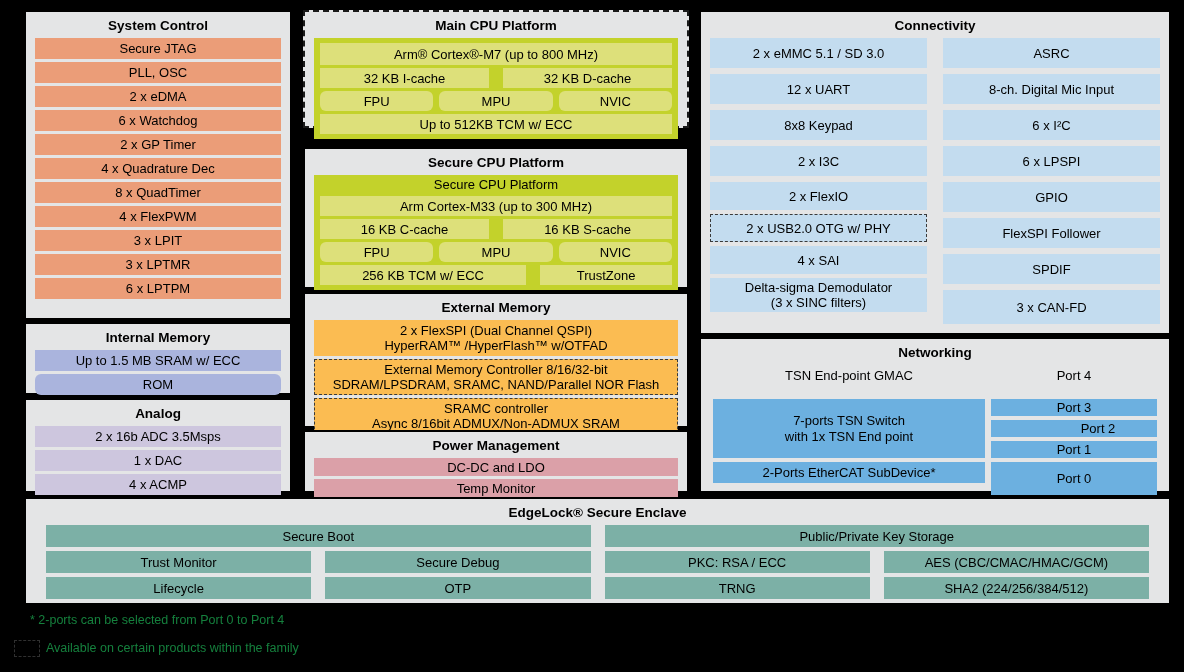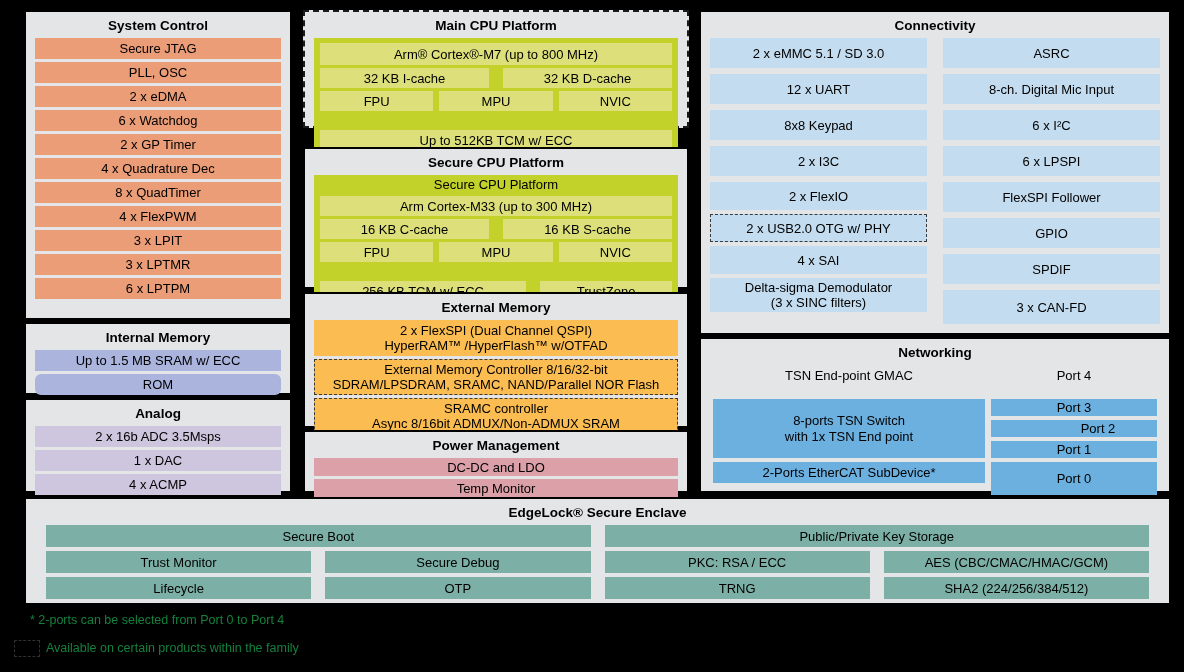--- a/index.html
+++ b/index.html
@@ -52,21 +52,21 @@
   .c-orange{background:#fbbc52;}
   .c-pink{background:#dba0a8;}
   .c-lightblue{background:#c3dcef;}
   .c-midblue{background:#6cb0e0;}
   .c-teal{background:#7cb0a6;}
 
   .row2{display:flex;gap:14px;}
   .row2 > .cell{flex:1;margin-bottom:3px;}
 
   .row3{display:flex;gap:6px;}
-  .row3 > .cell{flex:1;margin-bottom:19px;}
+  .row3 > .cell{flex:1;margin-bottom:3px;border-radius:6px;}
 
   
   .green-wrap{
     background:#c3d22b;
     padding:5px 6px 2px 6px;
     box-sizing:border-box;
   }
   .green-wrap .cell{background:#dde07a;}
   .green-label{
     text-align:center;font-size:13px;line-height:16px;margin:0 0 3px 0;
@@ -204,35 +204,35 @@
         <div class="cell c-lightblue" style="height:34px;flex-direction:column;">
           <span>Delta-sigma Demodulator</span>
           <span>(3 x SINC filters)</span>
         </div>
       </div>
       <div style="flex:1;">
         <div class="cell c-lightblue" style="height:30px;margin-bottom:6px;">ASRC</div>
         <div class="cell c-lightblue" style="height:30px;margin-bottom:6px;">8-ch. Digital Mic Input</div>
         <div class="cell c-lightblue" style="height:30px;margin-bottom:6px;">6 x I²C</div>
         <div class="cell c-lightblue" style="height:30px;margin-bottom:6px;">6 x LPSPI</div>
+        <div class="cell c-lightblue" style="height:30px;margin-bottom:6px;">GPIO</div>
         <div class="cell c-lightblue" style="height:30px;margin-bottom:6px;">FlexSPI Follower</div>
-        <div class="cell c-lightblue" style="height:30px;margin-bottom:6px;">GPIO</div>
         <div class="cell c-lightblue" style="height:30px;margin-bottom:6px;">SPDIF</div>
         <div class="cell c-lightblue" style="height:34px;">3 x CAN-FD</div>
       </div>
     </div>
   </div>
 
   <div class="panel solid" style="left:699px;top:337px;width:472px;height:156px;padding-left:12px;padding-right:12px;">
     <div class="panel-title">Networking</div>
     <div class="net-grid">
       <div class="net-left">
         <div class="tallcell outline" style="height:22px;margin-bottom:12px;">TSN End-point GMAC</div>
         <div class="tallcell c-midblue" style="height:59px;flex-direction:column;margin-bottom:4px;">
-          <span>8-ports TSN Switch</span>
+          <span>7-ports TSN Switch</span>
           <span>with 1x TSN End point</span>
         </div>
         <div class="tallcell c-midblue" style="height:21px;">2-Ports EtherCAT SubDevice*</div>
       </div>
       <div class="net-right">
         <div class="tallcell outline" style="height:22px;margin-bottom:12px;">Port 4</div>
         <div class="tallcell c-midblue" style="height:17px;margin-bottom:4px;">Port 3</div>
         <div class="tallcell c-midblue" style="height:17px;margin-bottom:4px;padding-left:48px;">Port 2</div>
         <div class="tallcell c-midblue" style="height:17px;margin-bottom:4px;">Port 1</div>
         <div class="tallcell c-midblue" style="height:33px;">Port 0</div>

